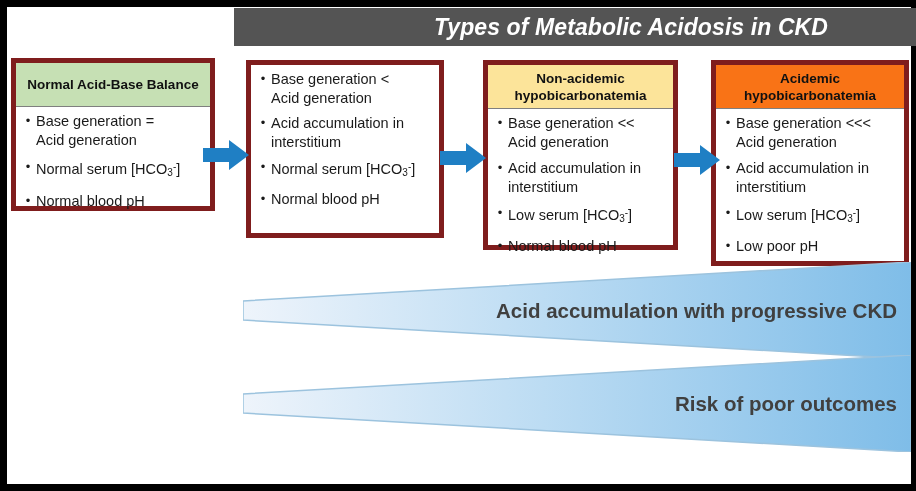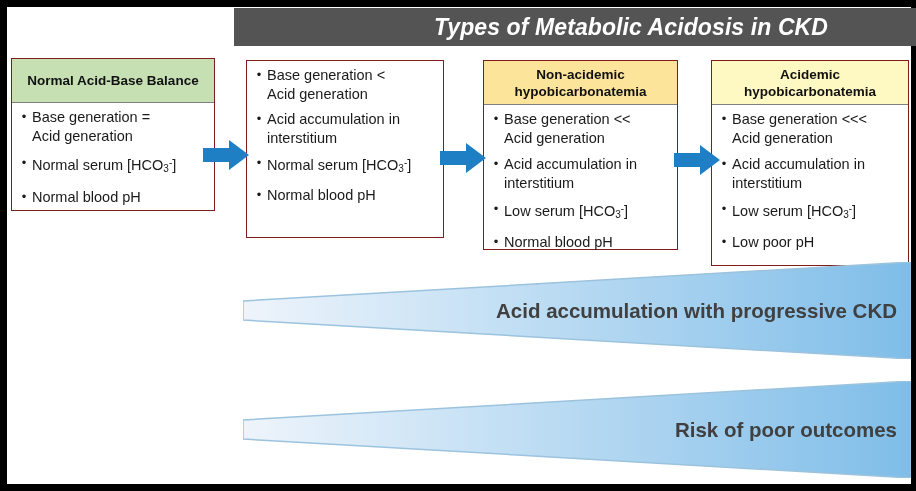--- a/index.html
+++ b/index.html
@@ -26,21 +26,21 @@
   }
   .title-bar .title-text{
     color:#ffffff;font-size:23px;font-weight:bold;letter-spacing:0.1px;
     line-height:1;white-space:nowrap;
   }
 
   
   .box{
     position:absolute;
     background:#ffffff;
-    border:1px solid #7f1d1d;
+    border:5px solid #7f1d1d;
     box-sizing:border-box;
   }
   .box-header{
     box-sizing:border-box;
     border-bottom:1px solid #7f7f7f;
     text-align:center;
     font-weight:bold;
     font-size:13.5px;
     line-height:17px;
     color:#111111;
@@ -71,21 +71,21 @@
   .bullet-text sup{font-size:10px;vertical-align:4px;}
 
   
   #box-1{left:11px;top:58px;width:204px;height:153px;}
   #box-1 .box-header{background:#c6e0b4;height:44px;display:flex;align-items:center;justify-content:center;padding:2px 6px;}
   #box-2{left:246px;top:60px;width:198px;height:178px;}
   #box-2 .box-header{background:#fae0d4;height:28px;display:flex;align-items:center;justify-content:center;padding:2px 6px;}
   #box-3{left:483px;top:60px;width:195px;height:190px;}
   #box-3 .box-header{background:#fce49a;height:44px;display:flex;align-items:center;justify-content:center;padding:2px 2px;}
   #box-4{left:711px;top:60px;width:198px;height:206px;}
-  #box-4 .box-header{background:#fef9c3;height:44px;display:flex;align-items:center;justify-content:center;padding:16px 6px;}
+  #box-4 .box-header{background:#f97316;height:44px;display:flex;align-items:center;justify-content:center;padding:16px 6px;}
 
   
   #box-3 .bullet-row, #box-4 .bullet-row{margin-bottom:8px;}
   #box-2 .bullet-row{margin-bottom:7px;}
 
   
   .arrow{
     position:absolute;
     width:46px;height:32px;
   }
@@ -93,21 +93,21 @@
   #arrow-2{left:440px;top:142px;}
   #arrow-3{left:674px;top:144px;}
 
   
   .wedge{
     position:absolute;
     left:243px;
     width:668px;
   }
   #wedge-1{top:262px;height:97px;}
-  #wedge-2{top:381px;height:97px;}
+  #wedge-2{top:355px;height:97px;}
   .wedge svg{display:block;width:100%;height:100%;}
   .wedge-label{
     position:absolute;
     right:14px;
     top:0;height:100%;
     display:flex;align-items:center;
     font-size:20.5px;font-weight:bold;color:#404040;
     white-space:nowrap;
     pointer-events:none;
   }

